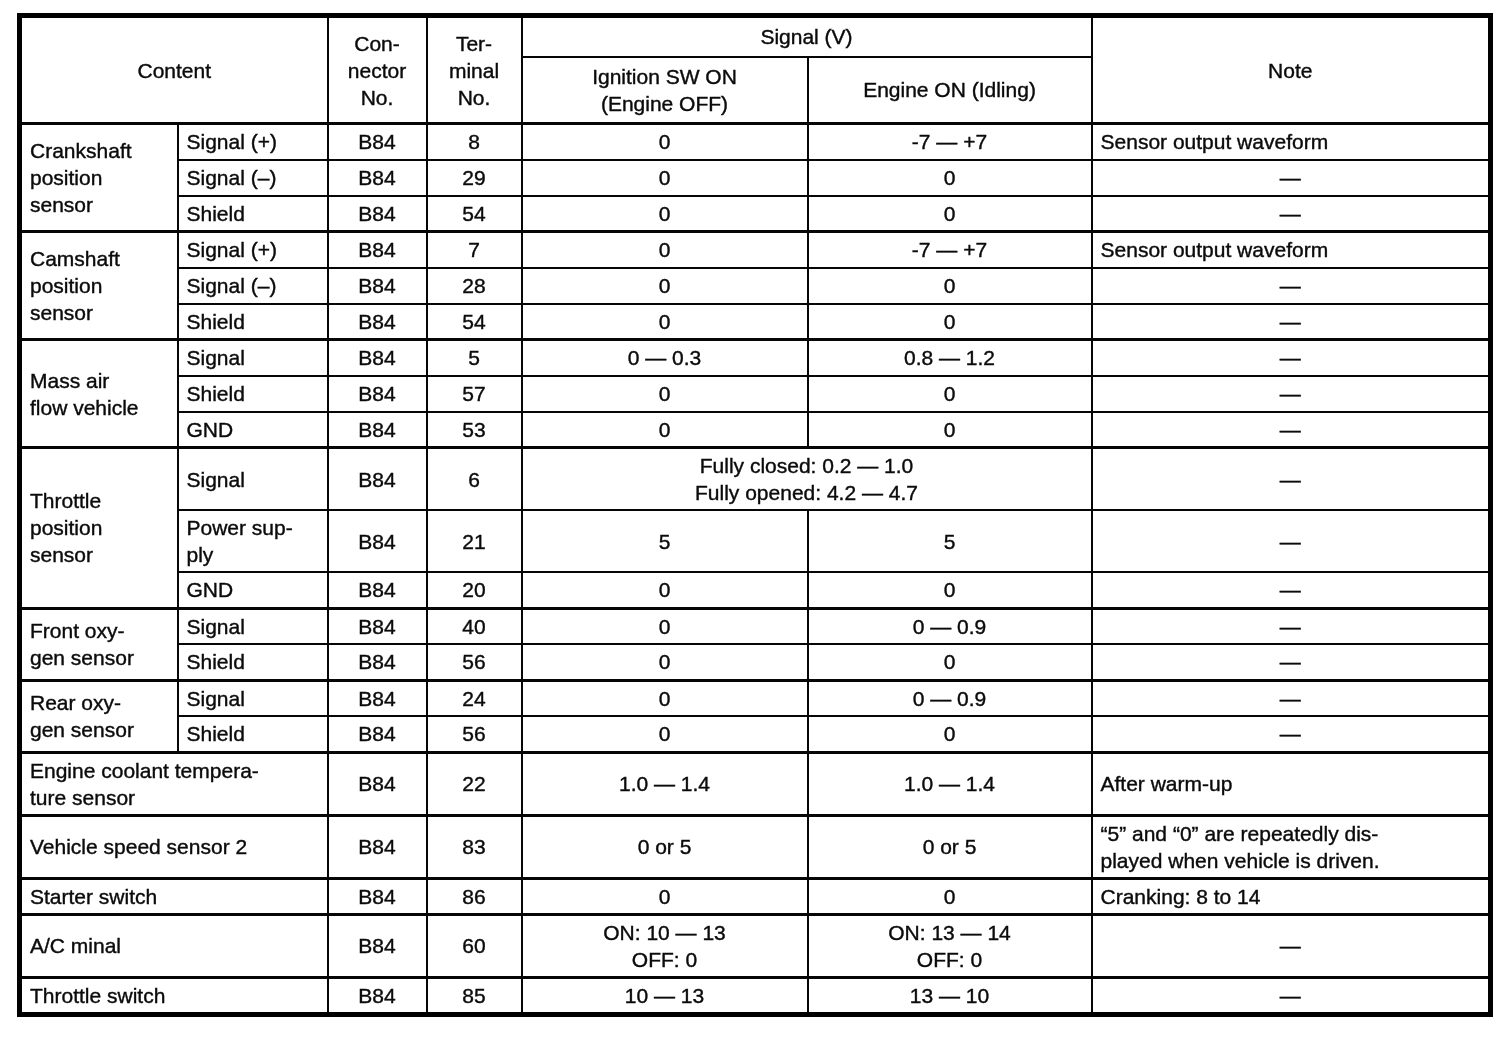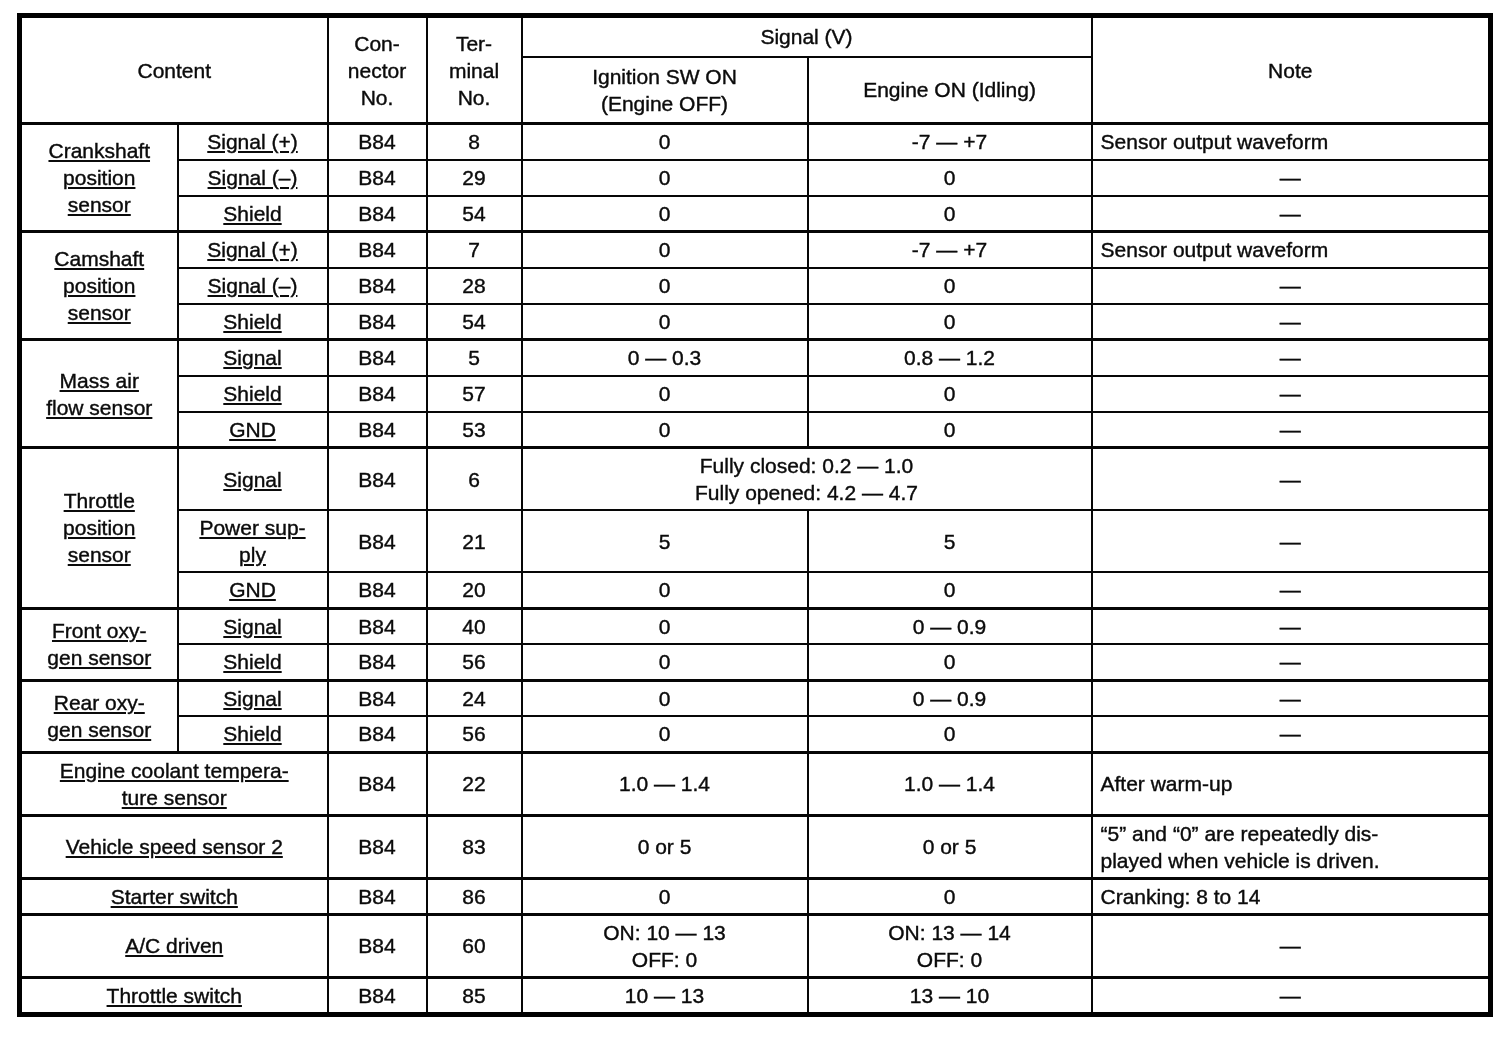--- a/index.html
+++ b/index.html
@@ -30,21 +30,21 @@
     font-weight: normal;
     color: #0b0b0b;
     -webkit-text-stroke: 0.4px #0b0b0b;
     overflow: hidden;
   }
   table.doc th { }
   tr { height: 36px; }
   tr.h1 { height: 41px; }
   tr.h2 { height: 67px; }
   td.center { text-align: center; }
-  td.name, td.sub { text-align: center; padding-left: 11px; text-decoration: underline; }
+  td.name, td.sub { text-align: left; padding-left: 11px; }
   td.note { text-align: left; padding-left: 11px; margin-left: 36px; }
   td.note.dash { text-align: center; }
   tbody tr.group-start td { border-top-width: 3px; }
 </style>
 </head>
 <body>
 
 <div class="page">
   <table class="doc">
     <colgroup>
@@ -124,21 +124,21 @@
         <tr>
           <td class="sub">Shield</td>
           <td class="center">B84</td>
           <td class="center">54</td>
           <td class="center">0</td>
           <td class="center">0</td>
           <td class="note dash">—</td>
         </tr>
         <tr class="group-start">
           <td class="name" rowspan="3" colspan="1">Mass air
-flow sensor</td>
+flow vehicle</td>
           <td class="sub">Signal</td>
           <td class="center">B84</td>
           <td class="center">5</td>
           <td class="center">0 — 0.3</td>
           <td class="center">0.8 — 1.2</td>
           <td class="note dash">—</td>
         </tr>
         <tr>
           <td class="sub">Shield</td>
           <td class="center">B84</td>
@@ -239,21 +239,21 @@
         </tr>
         <tr class="group-start">
           <td class="name" rowspan="1" colspan="2">Starter switch</td>
           <td class="center">B84</td>
           <td class="center">86</td>
           <td class="center">0</td>
           <td class="center">0</td>
           <td class="note">Cranking: 8 to 14</td>
         </tr>
         <tr class="group-start">
-          <td class="name" rowspan="1" colspan="2">A/C driven</td>
+          <td class="name" rowspan="1" colspan="2">A/C minal</td>
           <td class="center">B84</td>
           <td class="center">60</td>
           <td class="center">ON: 10 — 13
 OFF: 0</td>
           <td class="center">ON: 13 — 14
 OFF: 0</td>
           <td class="note dash">—</td>
         </tr>
         <tr class="group-start">
           <td class="name" rowspan="1" colspan="2">Throttle switch</td>

